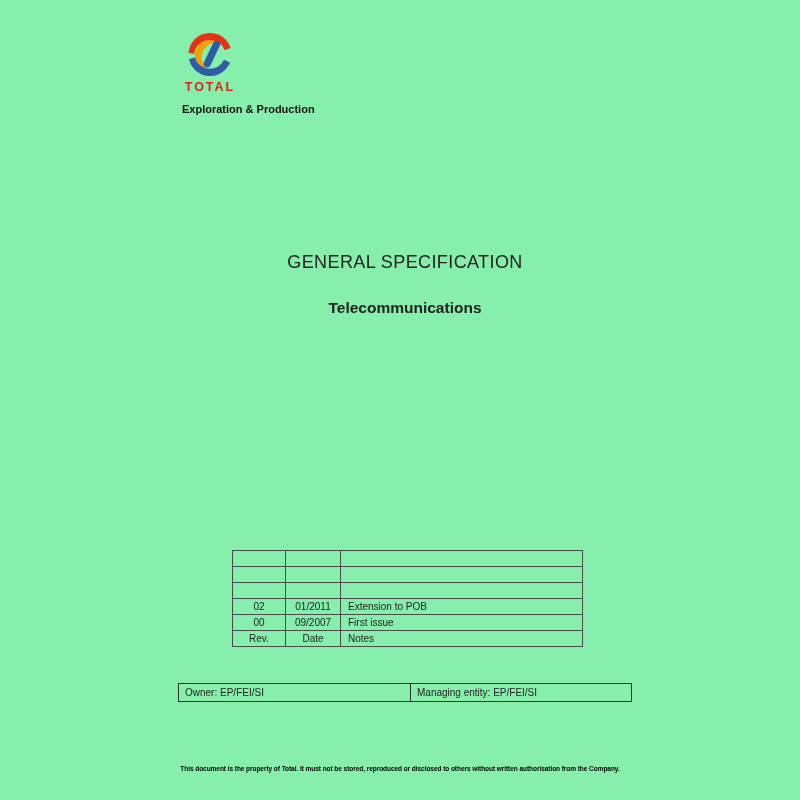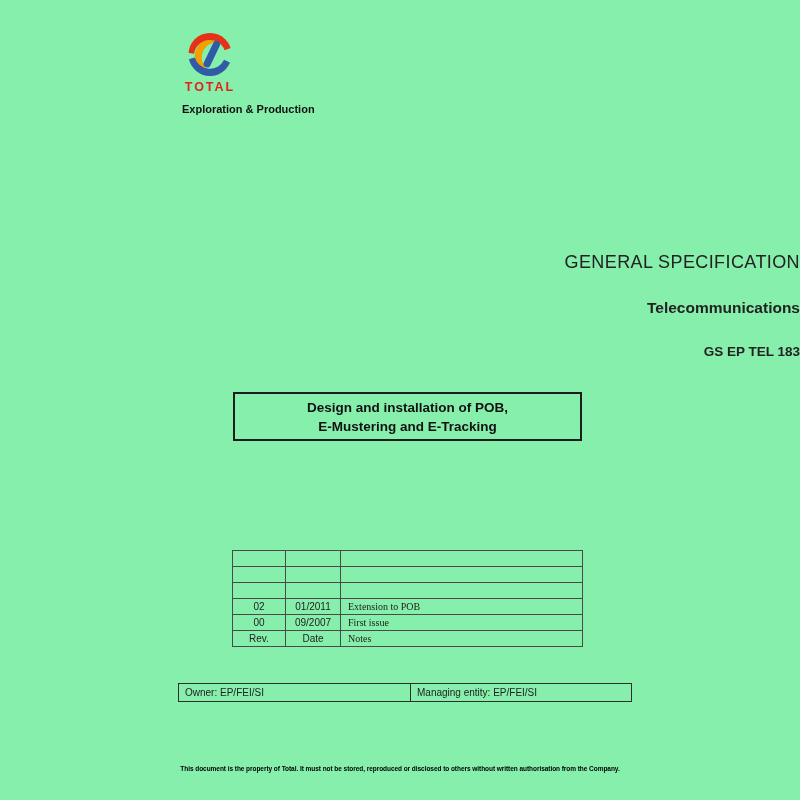--- a/index.html
+++ b/index.html
@@ -46,21 +46,21 @@
     font-weight: bold;
     color: #111;
     text-align: right;
   }
 
   
   .ctitle {
     position: absolute;
     left: 10px;
     right: 0;
-    text-align: right;
+    text-align: center;
     color: #222;
   }
   .doc-type   { top: 252px; font-size: 18px; font-weight: 400; letter-spacing: 0.4px; }
   .discipline { top: 299px; font-size: 15.5px; font-weight: bold; }
   .doc-number { top: 344px; font-size: 13.5px; font-weight: bold; }
 
   .subject-box {
     position: absolute;
     left: 233px;
     top: 392px;
@@ -87,21 +87,21 @@
     table-layout: fixed;
   }
   .rev-table td {
     border: 1px solid #4a4a4a;
     height: 15px;
     padding: 0 2px;
     overflow: hidden;
     white-space: nowrap;
   }
   .rev-table td.c { text-align: center; }
-  .rev-table td.notes { text-align: left; padding-left: 7px; font-family: Liberation Serif, serif; }
+  .rev-table td.notes { text-align: left; padding-left: 7px; }
   .col-rev   { width: 53px; }
   .col-date  { width: 55px; }
   .col-notes { width: 242px; }
 
   
   .owner-table {
     position: absolute;
     left: 178px;
     top: 683px;
     width: 454px;
@@ -148,26 +148,21 @@
       <path d="M4 30 A28 28 0 0 1 58 24" fill="none" stroke-width="12" stroke="#E43117"></path>
       <path d="M5 38 A28 28 0 0 0 57 42" fill="none" stroke-width="12" stroke="#2F5BA7"></path>
       <path d="M41 18 L28 45" fill="none" stroke-width="10" stroke-linecap="round" stroke="#2F5BA7"></path>
     </g>
   </svg>
   <div class="wordmark">TOTAL</div>
   <div class="division">Exploration &amp; Production</div>
 
   <div class="ctitle doc-type">GENERAL SPECIFICATION</div>
   <div class="ctitle discipline">Telecommunications</div>
-  <div class="ctitle doc-number">GS EP TEL 183</div>
-
-  <div class="subject-box">
-    <div>Design and installation of POB,</div>
-    <div>E-Mustering and E-Tracking</div>
-  </div>
+
 
   <table class="rev-table">
     <colgroup>
         <col class="col-rev">
         <col class="col-date">
         <col class="col-notes">
       </colgroup>
     <tbody>
         <tr>
           <td class="c"></td>

